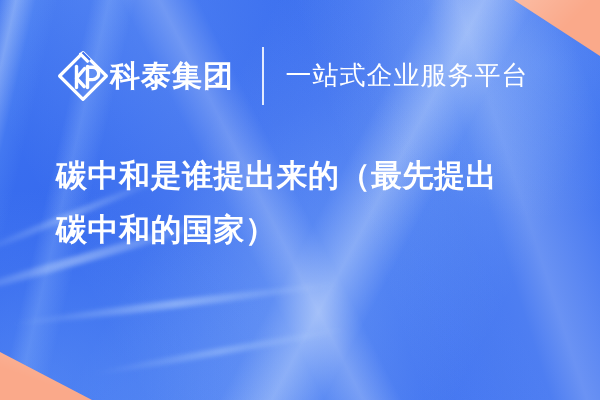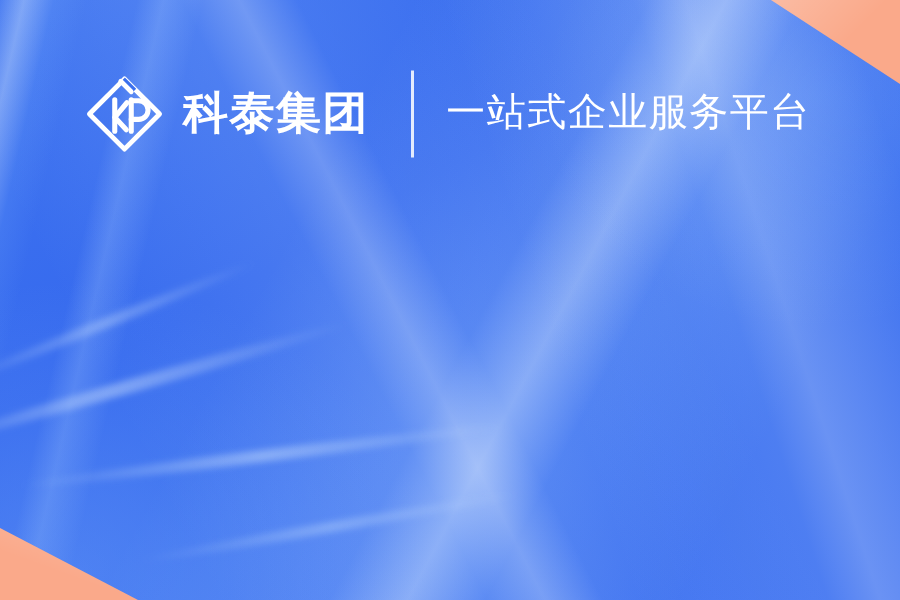--- a/index.html
+++ b/index.html
@@ -155,21 +155,20 @@
   .header {
     position: absolute;
     left: 56px;
     top: 42px;
     display: flex;
     align-items: center;
     height: 68px;
   }
   .logo-block {
     display: flex;
-    gap: 12px;
   }
   .logo-mark {
     width: 54px;
     height: 54px;
     flex: 0 0 auto;
   }
   .logo-words {
     display: flex;
     flex-direction: column;
     align-items: stretch;
@@ -305,14 +304,18 @@
       </span>
     </div>
 
     <div class="divider"></div>
 
     <div class="tagline">
       <span class="tagline-main">一站式企业服务平台</span>
     </div>
   </div>
 
+  <div class="headline">
+    <span class="headline-line">碳中和是谁提出来的（最先提出</span>
+    <span class="headline-line">碳中和的国家）</span>
+  </div>
 
 </div>
 
 </body></html>

